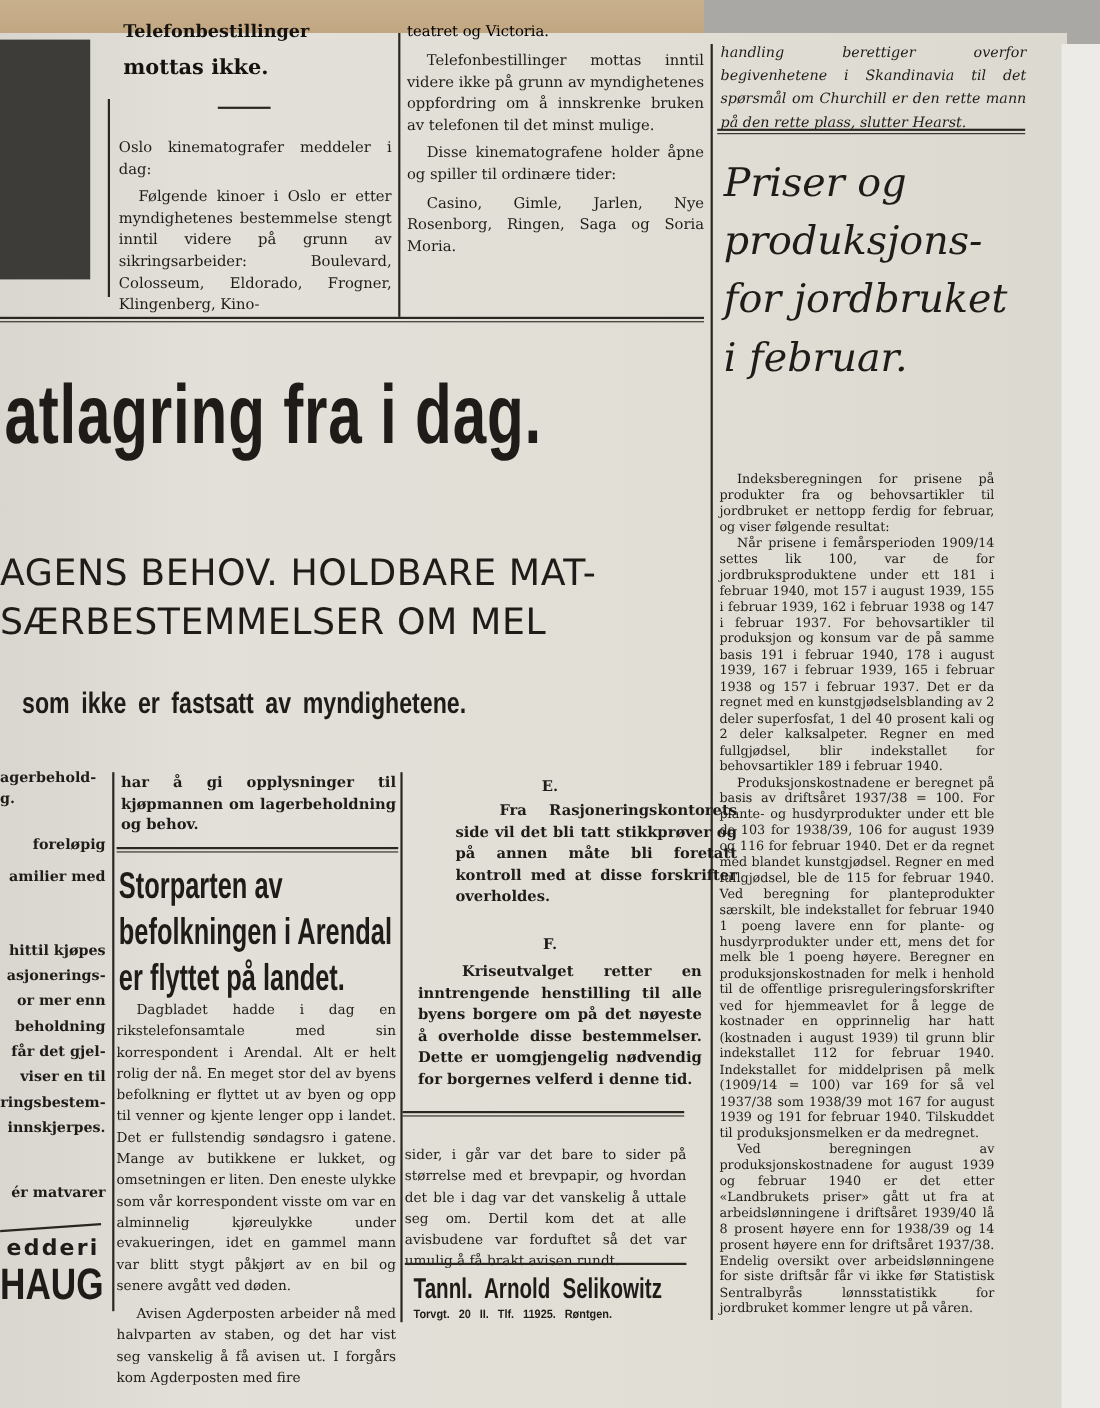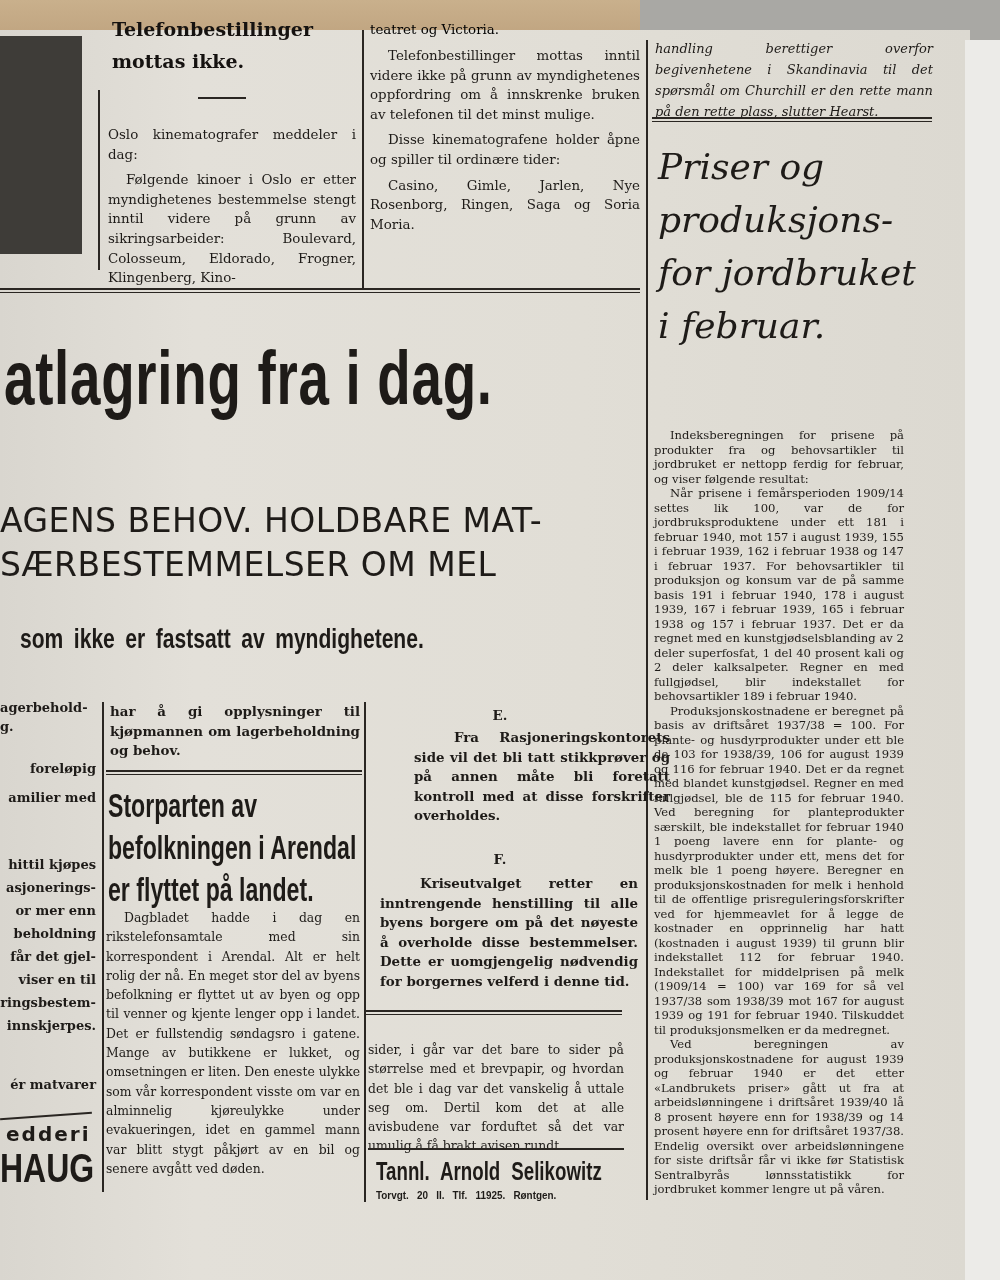--- a/index.html
+++ b/index.html
@@ -30,21 +30,21 @@
 
 <div class="cardboard"></div>
 <div class="cardboard-right"></div>
 <div class="paper"></div>
 <div class="paper-edge"></div>
 
 <div class="photo"></div>
 
 <div class="vrule" style="left:98px;top:90px;height:180px;"></div>
 <div style="position:absolute;left:112px;top:16px;width:250px;">
-  <span class="bold" style="display:block;font-family:'DejaVu Serif',serif;font-size:19px;line-height:26px;color:#151210;white-space:nowrap;">Telefonbestillinger</span>
+  <span class="bold" style="display:block;font-family:'DejaVu Serif',serif;font-size:16px;line-height:26px;color:#151210;white-space:nowrap;">Telefonbestillinger</span>
   <span class="bold" style="display:block;font-family:'DejaVu Serif',serif;font-size:19px;line-height:30px;color:#151210;white-space:nowrap;margin-top:4px;">mottas ikke.</span>
 </div>
 <div class="hrule" style="left:198px;top:97px;width:48px;"></div>
 <div class="col" style="left:108px;top:125px;width:248px;">
   <p style="text-indent:0">Oslo kinematografer meddeler i dag:</p>
   <p>Følgende kinoer i Oslo er etter myndighetenes bestemmelse stengt inntil videre på grunn av sikringsarbeider: Boulevard, Colosseum, Eldorado, Frogner, Klingenberg, Kino-</p>
 </div>
 
 <div class="vrule" style="left:362px;top:30px;height:258px;"></div>
 
@@ -113,20 +113,21 @@
 <div class="hrule-double" style="left:106px;top:770px;width:256px;"></div>
 
 <div style="position:absolute;left:108px;top:784px;">
   <span class="head-cond" style="font-size:34px;line-height:42px;transform:scaleX(0.68);">Storparten av</span>
   <span class="head-cond" style="font-size:34px;line-height:42px;transform:scaleX(0.68);">befolkningen i Arendal</span>
   <span class="head-cond" style="font-size:34px;line-height:42px;transform:scaleX(0.68);">er flyttet på landet.</span>
 </div>
 
 <div class="col" style="left:106px;top:908px;width:254px;font-size:12.4px;line-height:19.3px;">
   <p>Dagbladet hadde i dag en rikstelefonsamtale med sin korrespondent i Arendal. Alt er helt rolig der nå. En meget stor del av byens befolkning er flyttet ut av byen og opp til venner og kjente lenger opp i landet. Det er fullstendig søndagsro i gatene. Mange av butikkene er lukket, og omsetningen er liten. Den eneste ulykke som vår korrespondent visste om var en alminnelig kjøreulykke under evakueringen, idet en gammel mann var blitt stygt påkjørt av en bil og senere avgått ved døden.</p>
+  <p style="margin:0">Avisen Agderposten arbeider nå med halvparten av staben, og det har vist seg vanskelig å få avisen ut. I forgårs kom Agderposten med fire</p>
 </div>
 
 <div class="vrule" style="left:364px;top:702px;height:500px;"></div>
 
 <div class="col bold center" style="left:370px;top:706px;width:260px;">E.</div>
 <div class="col bold" style="left:370px;top:728px;width:256px;margin-left:44px;">
   <p style="text-indent:40px">Fra Rasjoneringskontorets side vil det bli tatt stikkprøver og på annen måte bli foretatt kontroll med at disse forskrifter overholdes.</p>
 </div>
 <div class="col bold center" style="left:370px;top:850px;width:260px;">F.</div>
 <div class="col bold" style="left:368px;top:874px;width:258px;margin-left:12px;">

